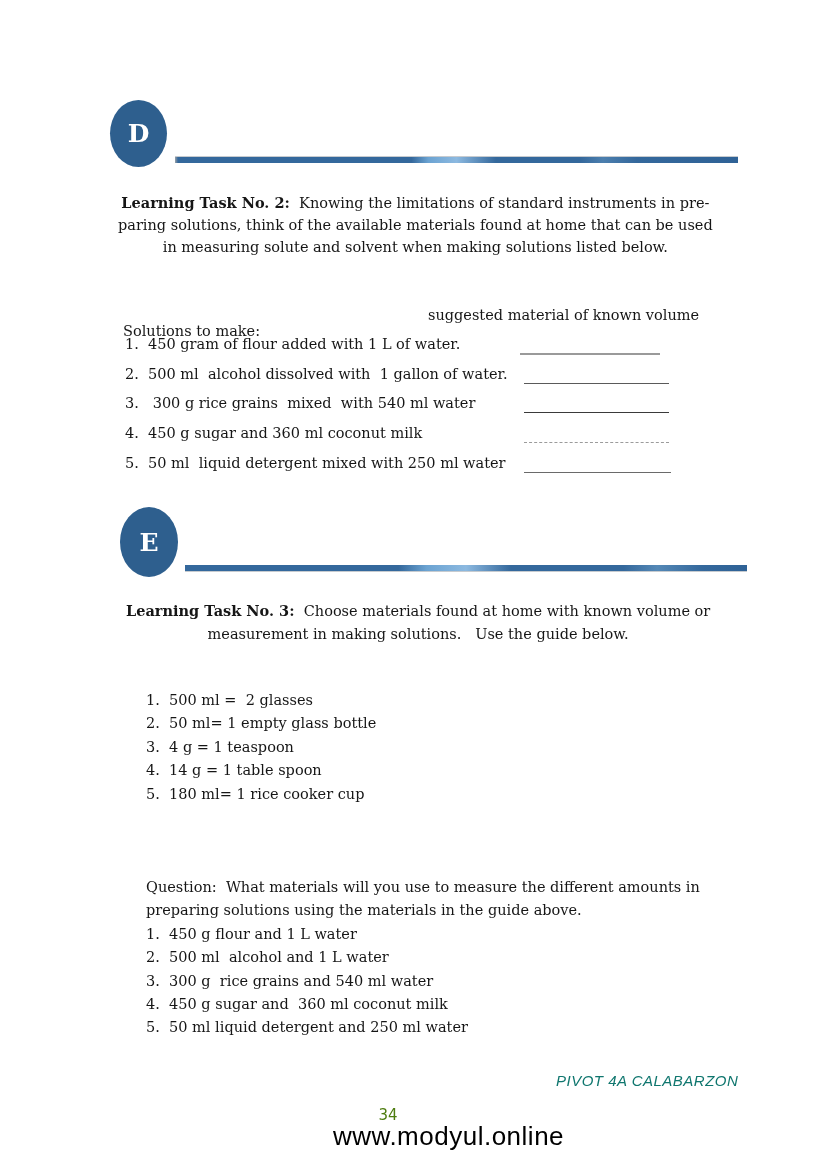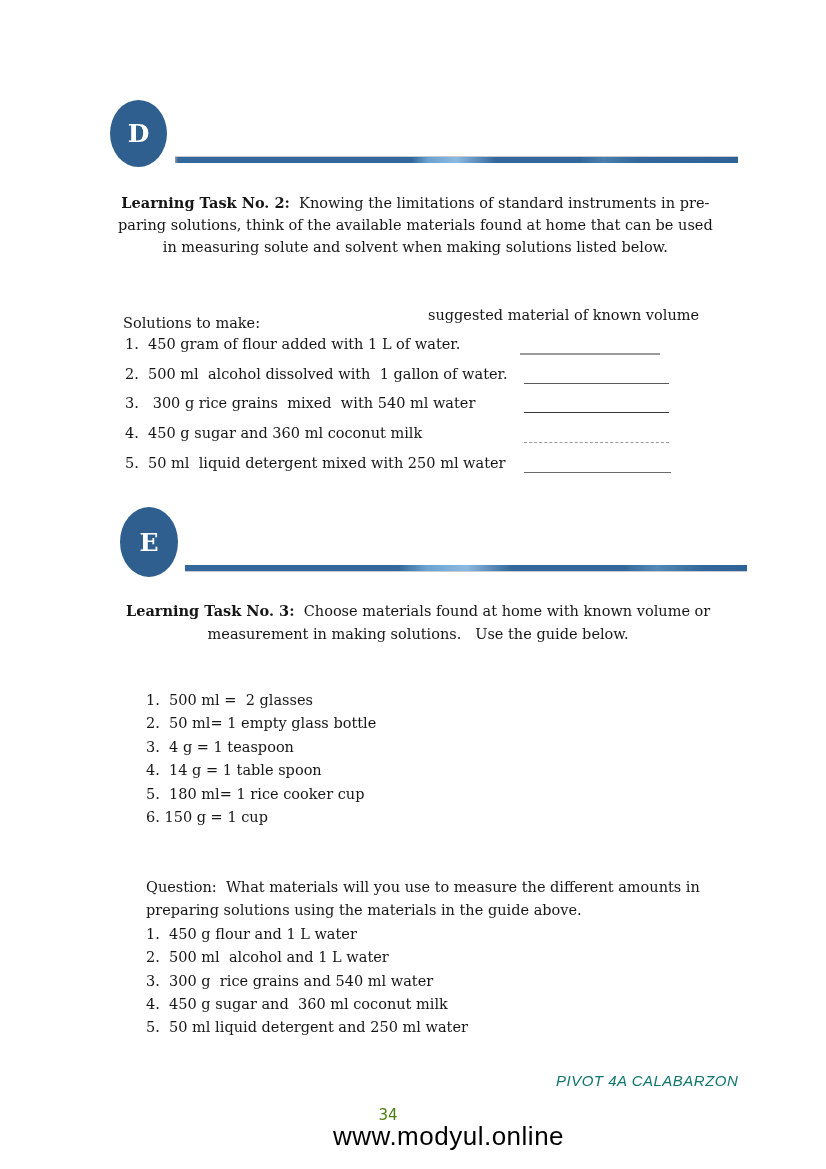--- a/index.html
+++ b/index.html
@@ -36,21 +36,21 @@
     left:185px;top:565px;width:562px;
     background:linear-gradient(90deg,#34689c 0,#34689c 38%,#6ba3d2 43%,#8cb9e0 50%,#34689c 58%,#34689c 78%,#5488b6 84%,#34689c 92%,#2f6296 100%);
     box-shadow:0 1px 0 #c7cbcf;
   }
   .line{white-space:pre;}
   .para{font-size:14.5px;text-align:center;}
   .task2{left:118px;top:192px;line-height:22px;}
   .task3{left:126px;top:600px;line-height:22.5px;}
   b.run-in{font-weight:bold;}
   .sol-header{left:0;top:307px;font-size:14.5px;width:826px;}
-  .sol-header .hl{position:absolute;left:123px;top:8px;white-space:pre;}
+  .sol-header .hl{position:absolute;left:123px;top:16px;white-space:pre;}
   .sol-header .hr{position:absolute;left:428px;top:0;white-space:pre;}
   .sol-rows{left:125px;top:336px;font-size:14.5px;}
   .sol-row{position:relative;height:29.7px;white-space:pre;}
   .blank{position:absolute;top:16px;height:1px;}
   .b1{left:395px;width:140px;border-bottom:2px solid #9a9a9a;}
   .b2{left:399px;width:145px;border-bottom:1px solid #5a5a5a;}
   .b3{left:399px;width:145px;border-bottom:1px solid #3a3a3a;}
   .b4{left:399px;width:145px;border-bottom:1px dashed #9b9b9b;}
   .b5{left:399px;width:147px;border-bottom:1px solid #6a6a6a;}
   .guide{left:146px;top:689px;line-height:23.4px;font-size:14.5px;}
@@ -118,21 +118,20 @@
     <div class="line"><b class="run-in">Learning Task No. 3:</b><span>  Choose materials found at home with known volume or</span></div>
     <div class="line">measurement in making solutions.   Use the guide below.</div>
   </div>
 
   <div class="abs guide">
     <div class="line">1.  500 ml =  2 glasses</div>
     <div class="line">2.  50 ml= 1 empty glass bottle</div>
     <div class="line">3.  4 g = 1 teaspoon</div>
     <div class="line">4.  14 g = 1 table spoon</div>
     <div class="line">5.  180 ml= 1 rice cooker cup</div>
-    <div class="line">6. 150 g = 1 cup</div>
   </div>
 
   <div class="abs question">
     <div class="line">Question:  What materials will you use to measure the different amounts in</div>
     <div class="line">preparing solutions using the materials in the guide above.</div>
     <div class="line">1.  450 g flour and 1 L water</div>
     <div class="line">2.  500 ml  alcohol and 1 L water</div>
     <div class="line">3.  300 g  rice grains and 540 ml water</div>
     <div class="line">4.  450 g sugar and  360 ml coconut milk</div>
     <div class="line">5.  50 ml liquid detergent and 250 ml water</div>

